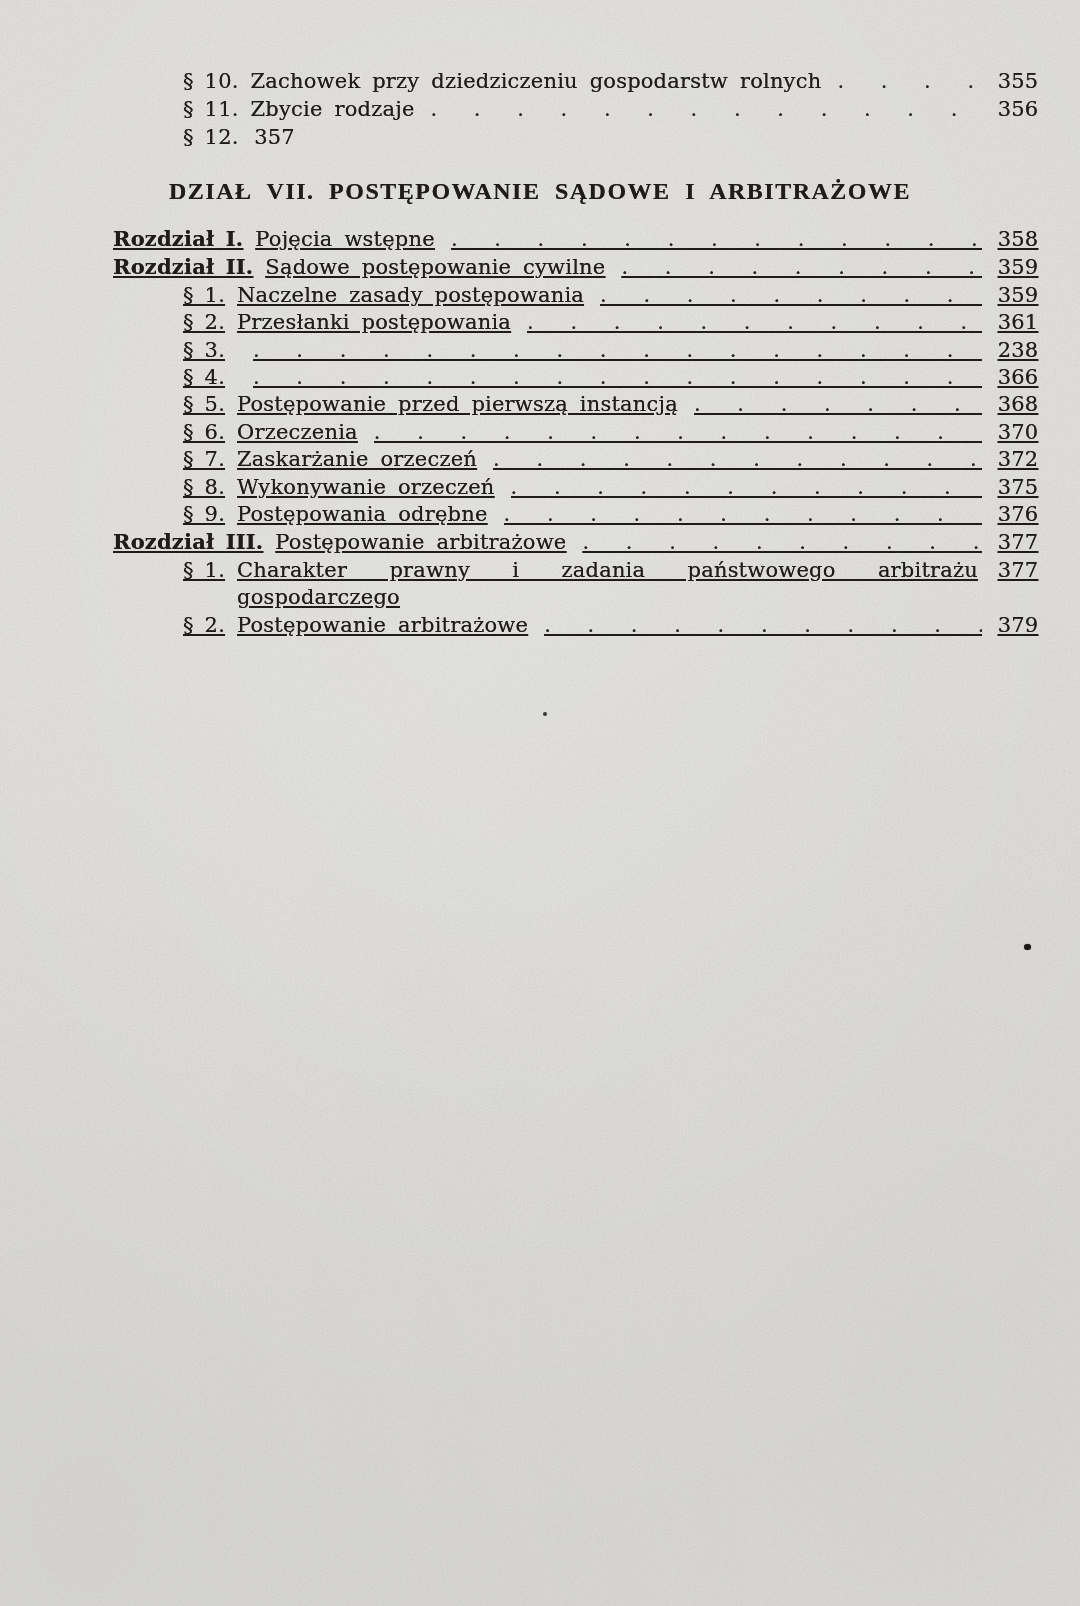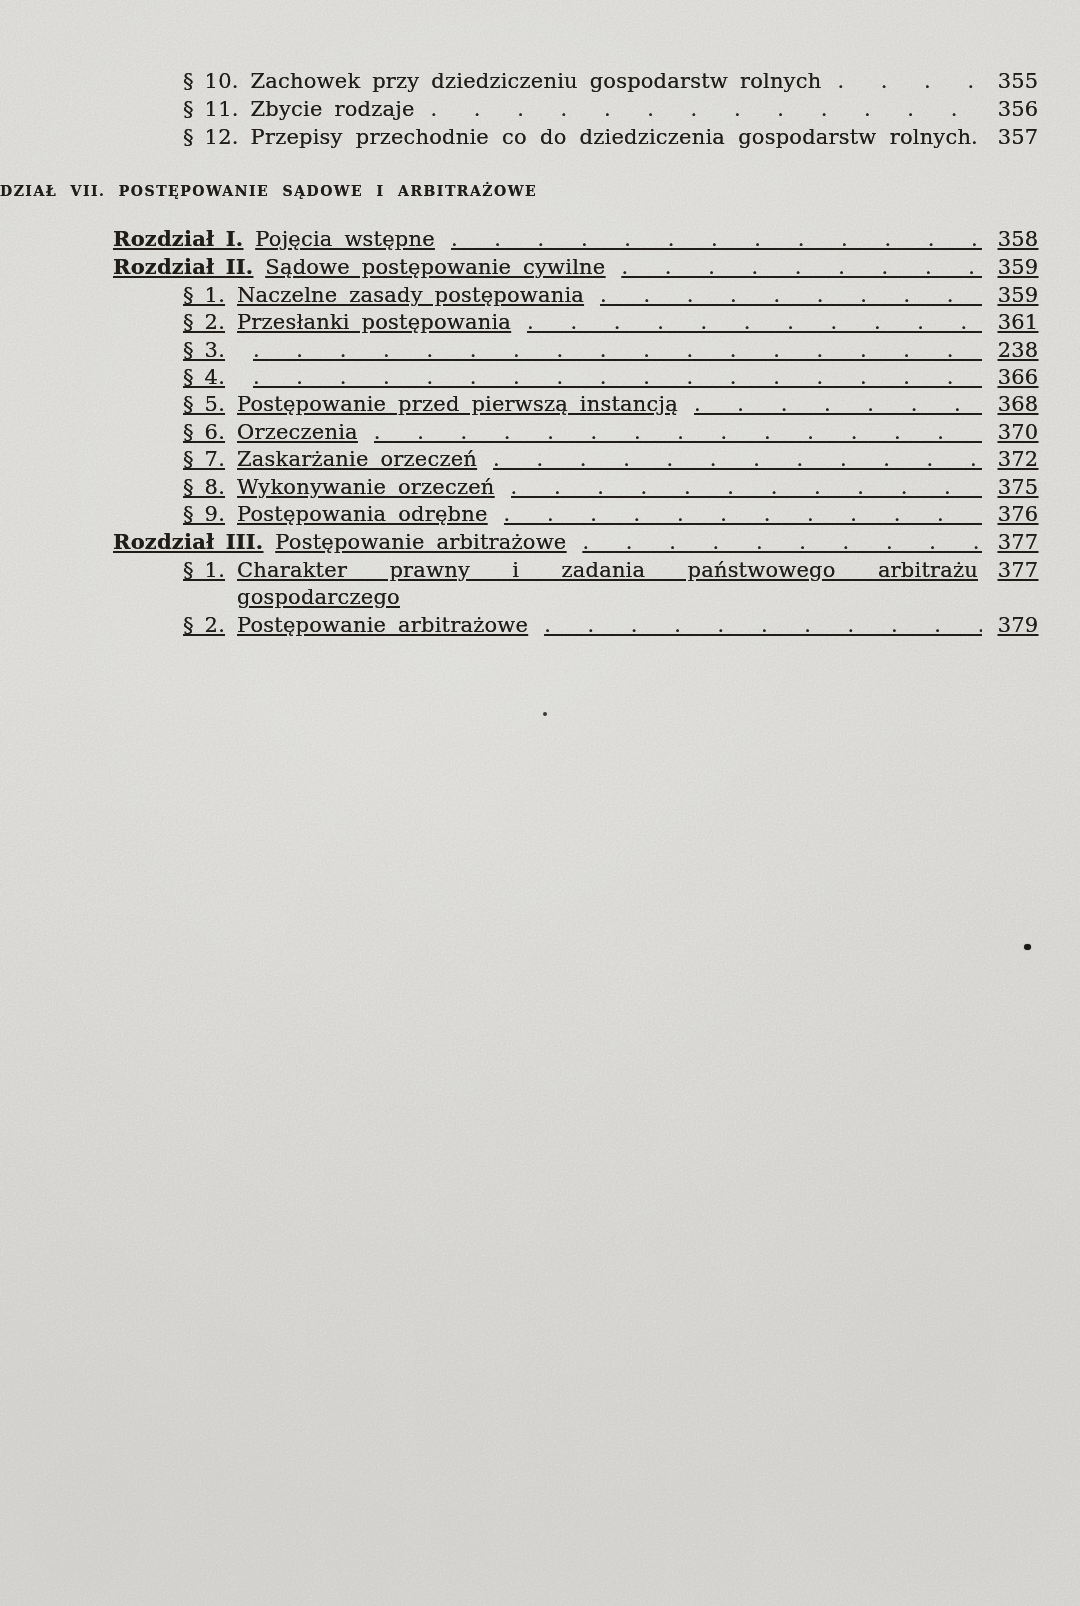--- a/index.html
+++ b/index.html
@@ -71,26 +71,27 @@
     flex: 0 0 auto;
     width: 48px;
     text-align: center;
     white-space: nowrap;
   }
   .heading {
     margin-top: 26px;
     margin-left: -113px;  
     margin-right: -38px;
     line-height: 28px;
-    text-align: left;
-    font-size: 14px;
+    text-align: center;
+    font-size: 24px;
     font-weight: 700;
     letter-spacing: 1.5px;
     word-spacing: 7px;
     text-shadow: 0 0 0.6px rgba(30,27,22,0.75);
+    font-family: Liberation Serif, serif;
   }
   .toc-main { margin-top: 20px; text-decoration: underline; }
   .speck {
     position: absolute;
     background: #1e1c19;
     border-radius: 50%;
   }
   .speck.s1 { left: 1024px; top: 944px; width: 7px; height: 6px; box-shadow: 0 0 1px rgba(30,28,25,0.8); }
   .speck.s2 { left: 543px;  top: 712px; width: 4px; height: 4px; opacity: 0.85; }
   .grain {
@@ -119,21 +120,20 @@
 
         <div class="row ind1">
           <span class="label">§ 11.</span>
           <span class="title">Zbycie rodzaje</span>
           <span class="leader"></span>
           <span class="page-num">356</span>
         </div>
 
         <div class="row ind1 no-leader">
           <span class="label">§ 12.</span>
-          <span class="title">Przepisy przechodnie co do dziedziczenia gospodarstw rolnych.</span>
 
           <span class="page-num">357</span>
         </div>
       </div>
 
     <div class="heading">DZIAŁ VII. POSTĘPOWANIE SĄDOWE I ARBITRAŻOWE</div>
 
     <div class="toc-main">
 
         <div class="row bold">

